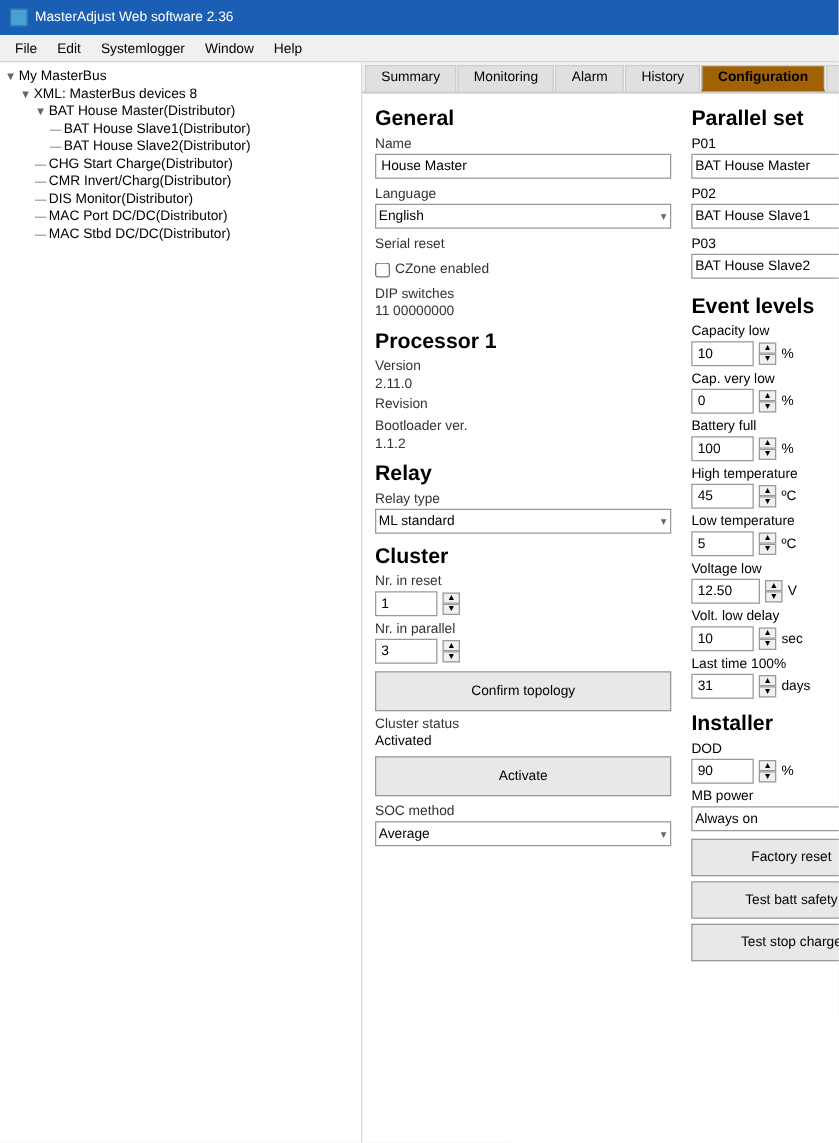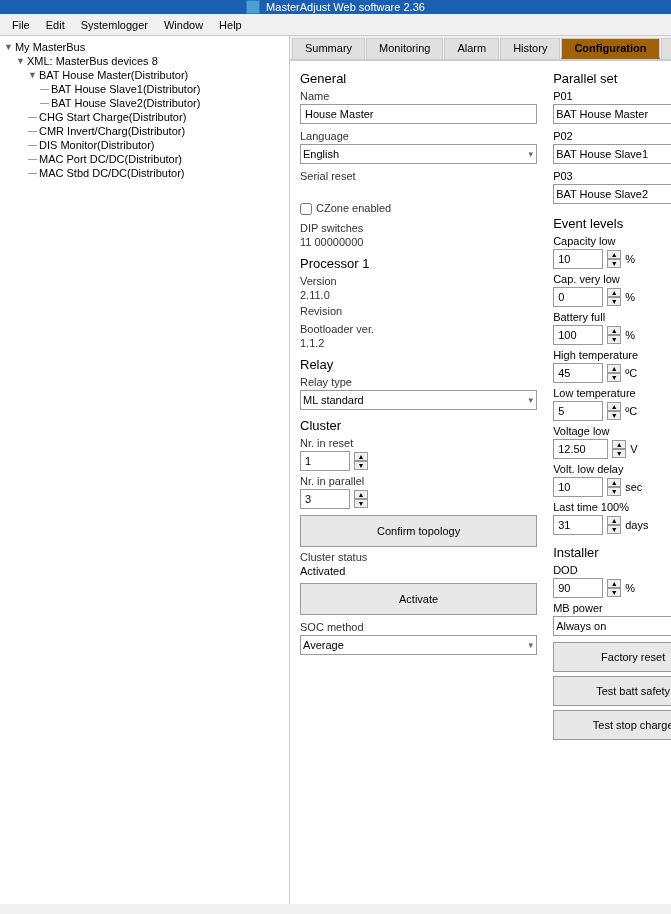--- a/index.html
+++ b/index.html
@@ -1,19 +1,19 @@
 <!DOCTYPE html>
 <html><head>
   <meta charset="utf-8">
   <style>
     * { box-sizing: border-box; margin: 0; padding: 0; }
     body { font-family: 'Segoe UI', Tahoma, sans-serif; font-size: 11px; background: #f0f0f0; color: #000; width: 671px; height: 914px; overflow: hidden; }
     
     
-    .title-bar { background: #1a5fb4; color: white; padding: 4px 8px; display: flex; align-items: center; gap: 6px; height: 14px; justify-content: center; }
+    .title-bar { background: #1a5fb4; color: white; padding: 4px 8px; display: flex; align-items: center; gap: 6px; height: 28px; }
     .title-bar-icon { width: 14px; height: 14px; background: #4a9fd4; border: 1px solid #2a7fb4; flex-shrink: 0; }
     .title-bar-text { font-size: 11px; font-weight: normal; }
     
     
     .menu-bar { background: #f0f0f0; border-bottom: 1px solid #ccc; padding: 2px 4px; display: flex; gap: 0; height: 22px; align-items: center; }
     .menu-item { padding: 2px 8px; font-size: 11px; cursor: pointer; }
     
     
     .main-layout { display: flex; height: calc(914px - 46px); }
     
@@ -37,42 +37,42 @@
     
     .content-area { flex: 1; background: white; display: flex; padding: 10px; gap: 16px; overflow-y: auto; }
     
     
     .left-col { flex: 1; display: flex; flex-direction: column; gap: 8px; }
     
     
     .right-col { width: 160px; flex-shrink: 0; display: flex; flex-direction: column; gap: 6px; }
     
     
-    .section-title { font-size: 13px; font-weight: normal; margin-bottom: 4px; }
+    .section-title { font-size: 17px; font-weight: bold; margin-bottom: 4px; }
     
     
     .field-label { font-size: 11px; color: #333; margin-bottom: 2px; }
     
     
     .text-input { width: 100%; border: 1px solid #999; padding: 2px 4px; font-size: 11px; background: white; height: 20px; }
     
     
     .select-input { width: 100%; border: 1px solid #999; padding: 1px 2px; font-size: 11px; background: white; height: 20px; appearance: none; -webkit-appearance: none; cursor: pointer; padding-right: 16px; }
     .select-wrapper { position: relative; }
     .select-wrapper::after { content: '▾'; position: absolute; right: 4px; top: 50%; transform: translateY(-50%); pointer-events: none; font-size: 9px; color: #666; }
     
     
     .spinner-row { display: flex; align-items: center; gap: 4px; }
     .spinner-input { width: 50px; border: 1px solid #999; padding: 2px 4px; font-size: 11px; height: 20px; }
     .spinner-btns { display: flex; flex-direction: column; }
     .spinner-btn { width: 14px; height: 9px; border: 1px solid #999; background: #f0f0f0; font-size: 7px; cursor: pointer; display: flex; align-items: center; justify-content: center; line-height: 1; padding: 0; }
     .spinner-unit { font-size: 11px; }
     
     
-    .checkbox-row { display: flex; align-items: center; gap: 4px; margin-top: 12px; }
+    .checkbox-row { display: flex; align-items: center; gap: 4px; }
     .checkbox-row input { width: 12px; height: 12px; }
     
     
     .action-btn { width: 100%; border: 1px solid #999; padding: 4px 8px; background: #e8e8e8; font-size: 11px; cursor: pointer; text-align: center; height: 32px; }
     .action-btn-small { border: 1px solid #999; padding: 4px 12px; background: #e8e8e8; font-size: 11px; cursor: pointer; text-align: center; height: 30px; width: 100%; margin-bottom: 4px; }
     
     
     .static-text { font-size: 11px; color: #333; }
     
     

